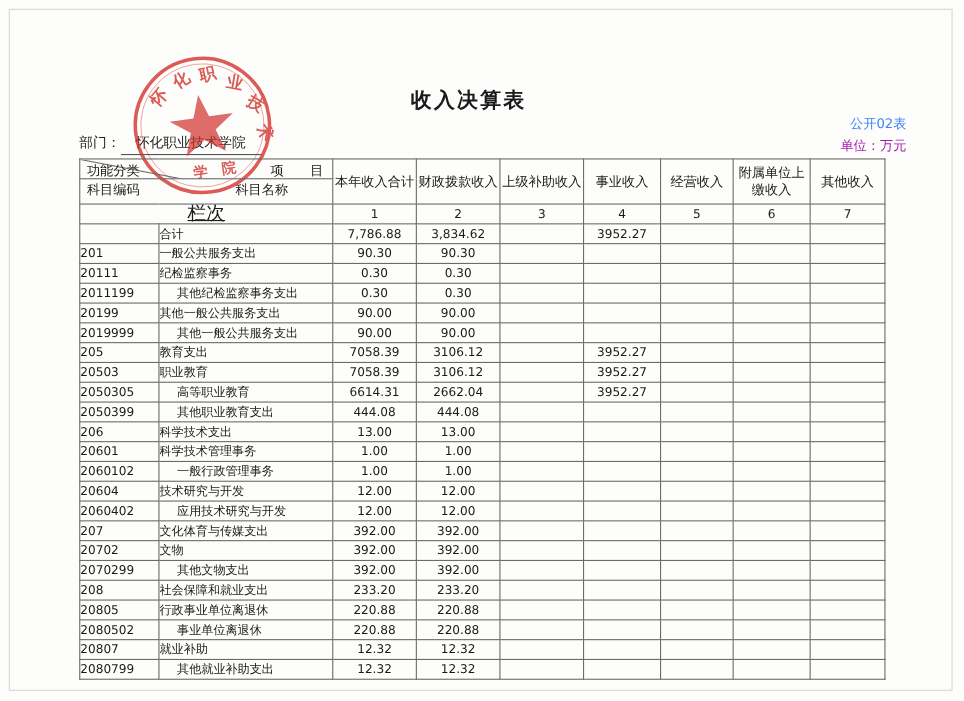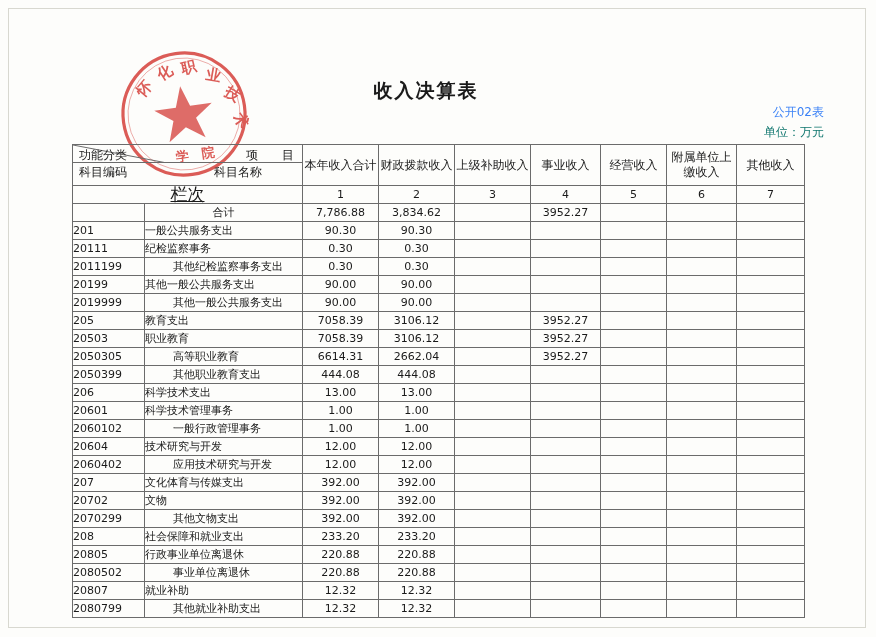--- a/index.html
+++ b/index.html
@@ -49,21 +49,21 @@
     top: 104px;
     right: 52px;
     font-size: 12px;
     color: #3b82f6;
   }
   .meta-right-2 {
     position: absolute;
     top: 124px;
     right: 52px;
     font-size: 12px;
-    color: #0f766e;
+    color: #a21caf;
   }
   .dept-line {
     position: absolute;
     top: 122px;
     left: 72px;
     font-size: 12.5px;
     color: #222;
     white-space: nowrap;
   }
   .dept-value {
@@ -148,22 +148,22 @@
     text-align: left;
     padding-left: 4px;
     font-size: 11px;
     margin-top: 36px;
   }
   td.name {
     text-align: left;
     padding-left: 14px;
     font-size: 11px;
   }
-  td.name.indent2 { padding-left: 28px; }
-  td.name.center { text-align: center; padding-left: 0; }
+  td.name.indent2 { padding-left: 16px; }
+  td.name.center { text-align: left; padding-left: 0; }
   td.num {
     text-align: center;
     font-size: 11px;
     font-family: "DejaVu Sans", "Liberation Sans", sans-serif;
   }
 
   .note {
     position: absolute;
     top: 588px;
     left: 72px;
@@ -188,20 +188,23 @@
 <body>
 
 <div class="page">
   <div class="page-frame"></div>
 
   <div class="title">收入决算表</div>
 
   <div class="meta-right-1">公开02表</div>
   <div class="meta-right-2">单位：万元</div>
 
+  <div class="dept-line">
+    <span>部门：</span><span class="dept-value">怀化职业技术学院</span>
+  </div>
 
   <div class="seal">
     <svg width="132" height="132" viewBox="0 0 132 132">
       <circle cx="66" cy="66" r="61" fill="none" stroke="#d2302a" stroke-width="3.2"></circle>
       <circle cx="66" cy="66" r="56" fill="none" stroke="#d2302a" stroke-width="0.8" opacity="0.6"></circle>
       <polygon points="66,38 73.2,58.6 95,58.6 77.4,71.4 84.2,92 66,79.4 47.8,92 54.6,71.4 37,58.6 58.8,58.6" fill="#d2302a" opacity="0.9"></polygon>
       <g fill="#d2302a" font-family="DejaVu Serif, serif" font-size="15" font-weight="bold">
         <text x="28" y="44" transform="rotate(-42 28 44)">怀</text>
         <text x="48" y="30" transform="rotate(-25 48 30)">化</text>
         <text x="70" y="26" transform="rotate(-5 70 26)">职</text>

